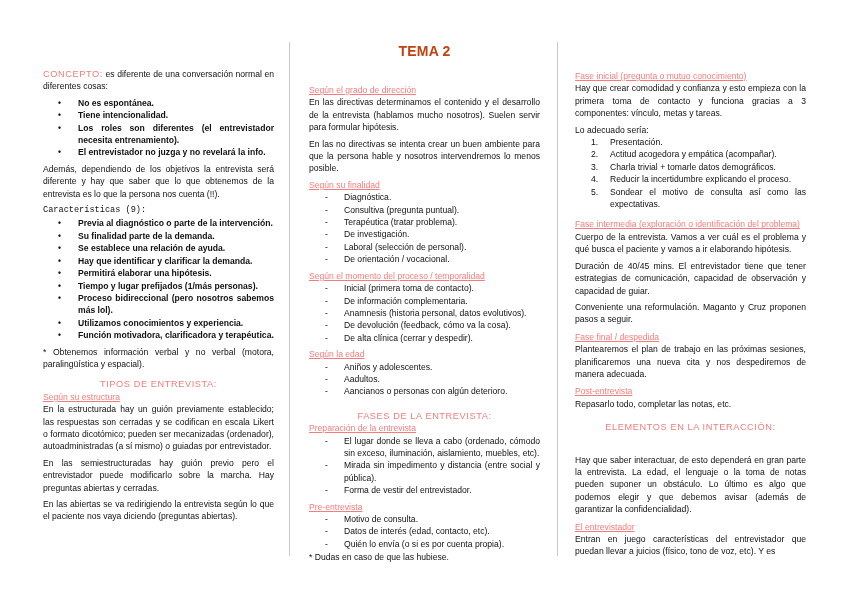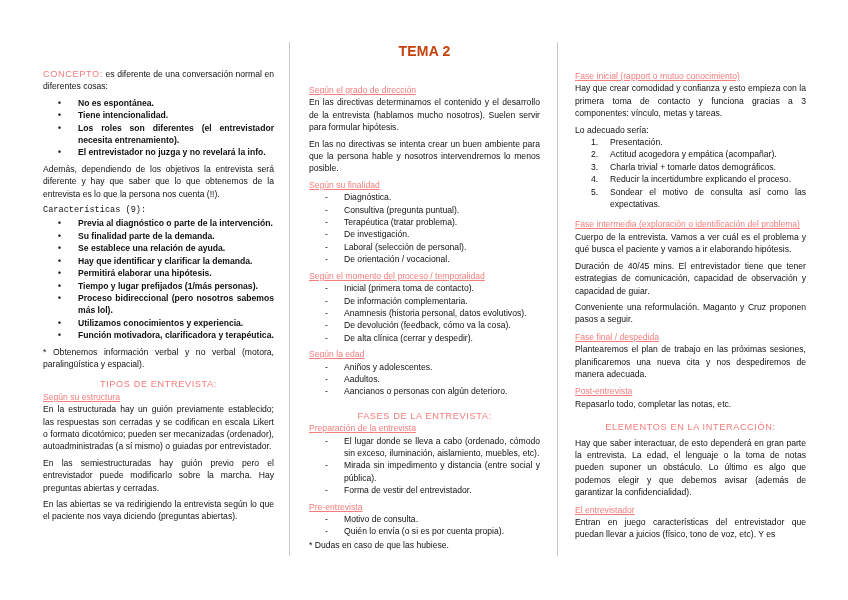--- a/index.html
+++ b/index.html
@@ -101,27 +101,28 @@
     <span class="sub" style="margin-top:0;">Preparación de la entrevista</span>
     <ul class="dashes">
       <li>El lugar donde se lleva a cabo (ordenado, cómodo sin exceso, iluminación, aislamiento, muebles, etc).</li>
       <li>Mirada sin impedimento y distancia (entre social y pública).</li>
       <li>Forma de vestir del entrevistador.</li>
     </ul>
 
     <span class="sub">Pre-entrevista</span>
     <ul class="dashes" style="margin-bottom:1px;">
       <li>Motivo de consulta.</li>
+      <li>Datos de interés (edad, contacto, etc).</li>
       <li>Quién lo envía (o si es por cuenta propia).</li>
     </ul>
     <p>* Dudas en caso de que las hubiese.</p>
   </div>
 
   <div class="col col3">
-    <span class="sub">Fase inicial (rapport o mutuo conocimiento)</span>
+    <span class="sub">Fase inicial (pregunta o mutuo conocimiento)</span>
     <p>Hay que crear comodidad y confianza y esto empieza con la primera toma de contacto y funciona gracias a 3 componentes: vínculo, metas y tareas.</p>
     <p style="margin-bottom:0;">Lo adecuado sería:</p>
     <ol class="nums">
       <li><span class="n">1.</span><span>Presentación.</span></li>
       <li><span class="n">2.</span><span>Actitud acogedora y empática (acompañar).</span></li>
       <li><span class="n">3.</span><span>Charla trivial + tomarle datos demográficos.</span></li>
       <li><span class="n">4.</span><span>Reducir la incertidumbre explicando el proceso.</span></li>
       <li><span class="n">5.</span><span>Sondear el motivo de consulta así como las expectativas.</span></li>
     </ol>
 
@@ -130,19 +131,19 @@
     <p>Duración de 40/45 mins. El entrevistador tiene que tener estrategias de comunicación, capacidad de observación y capacidad de guiar.</p>
     <p>Conveniente una reformulación. Maganto y Cruz proponen pasos a seguir.</p>
 
     <span class="sub" style="margin-top:5px;">Fase final / despedida</span>
     <p>Plantearemos el plan de trabajo en las próximas sesiones, planificaremos una nueva cita y nos despediremos de manera adecuada.</p>
 
     <span class="sub" style="margin-top:5px;">Post-entrevista</span>
     <p>Repasarlo todo, completar las notas, etc.</p>
 
     <div class="gap" style="height:7px;"></div>
-    <div class="caps" style="margin-bottom:3px;">ELEMENTOS EN LA INTERACCIÓN:</div>
+    <div class="caps" style="margin-bottom:20px;">ELEMENTOS EN LA INTERACCIÓN:</div>
     <p>Hay que saber interactuar, de esto dependerá en gran parte la entrevista. La edad, el lenguaje o la toma de notas pueden suponer un obstáculo. Lo último es algo que podemos elegir y que debemos avisar (además de garantizar la confidencialidad).</p>
     <span class="sub" style="margin-top:5px;">El entrevistador</span>
     <p>Entran en juego características del entrevistador que puedan llevar a juicios (físico, tono de voz, etc). Y es</p>
   </div>
 
 </div>
 
 </body></html>

